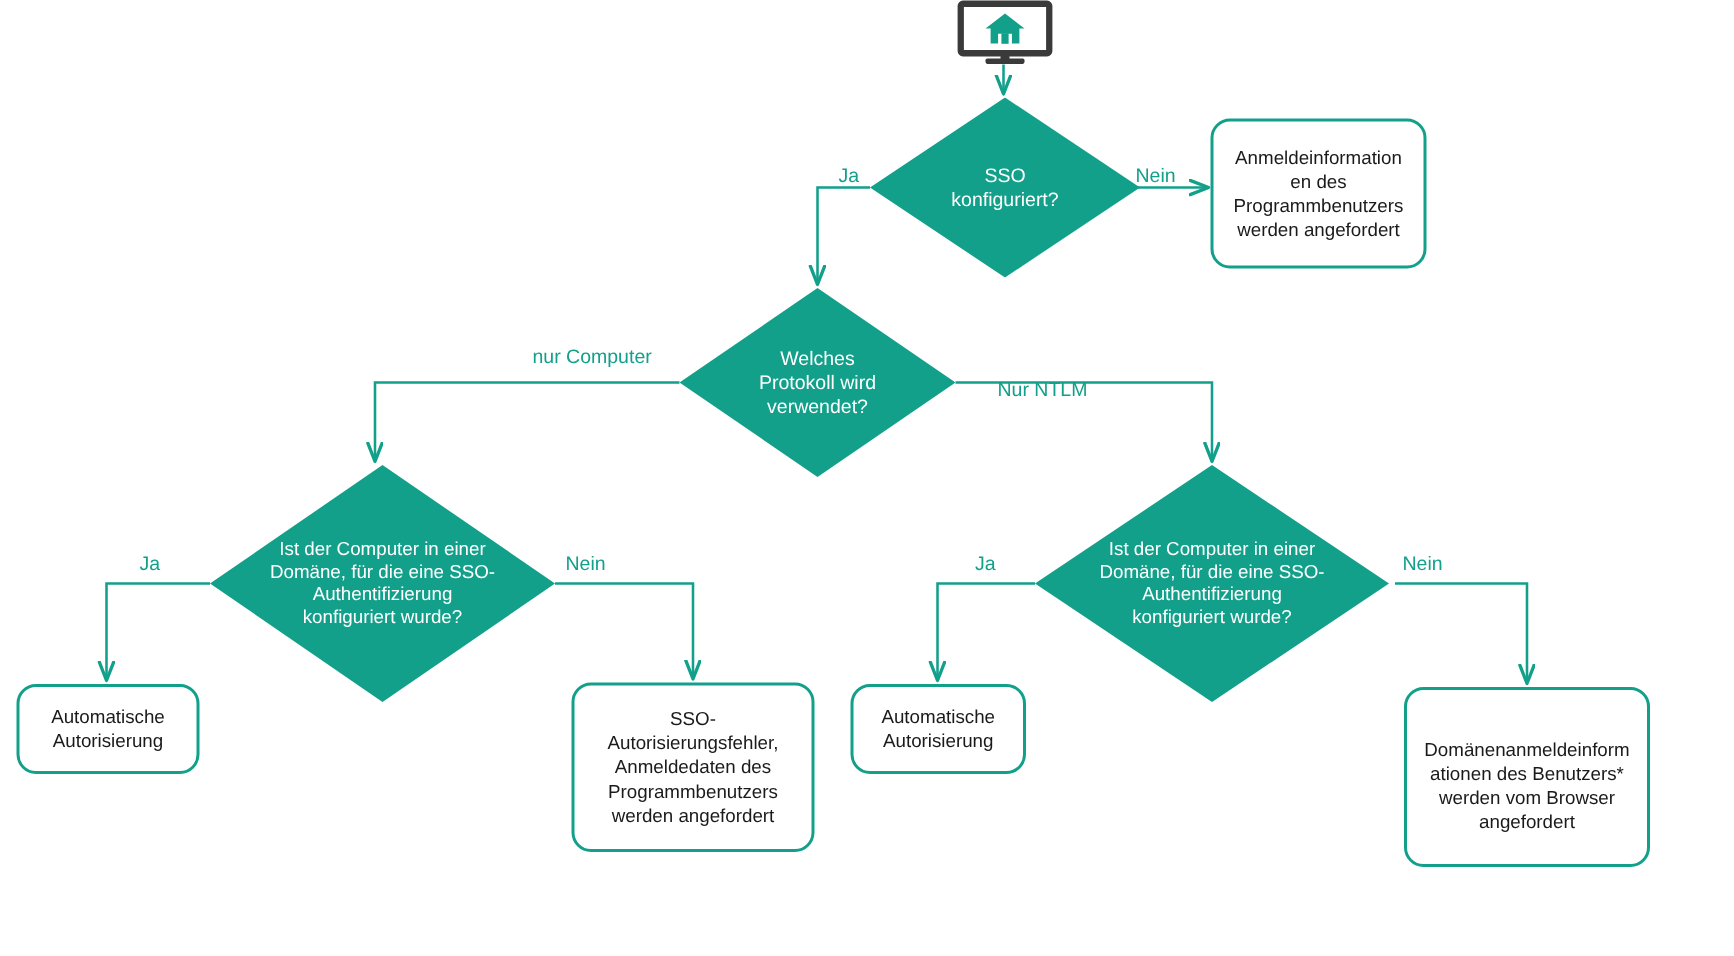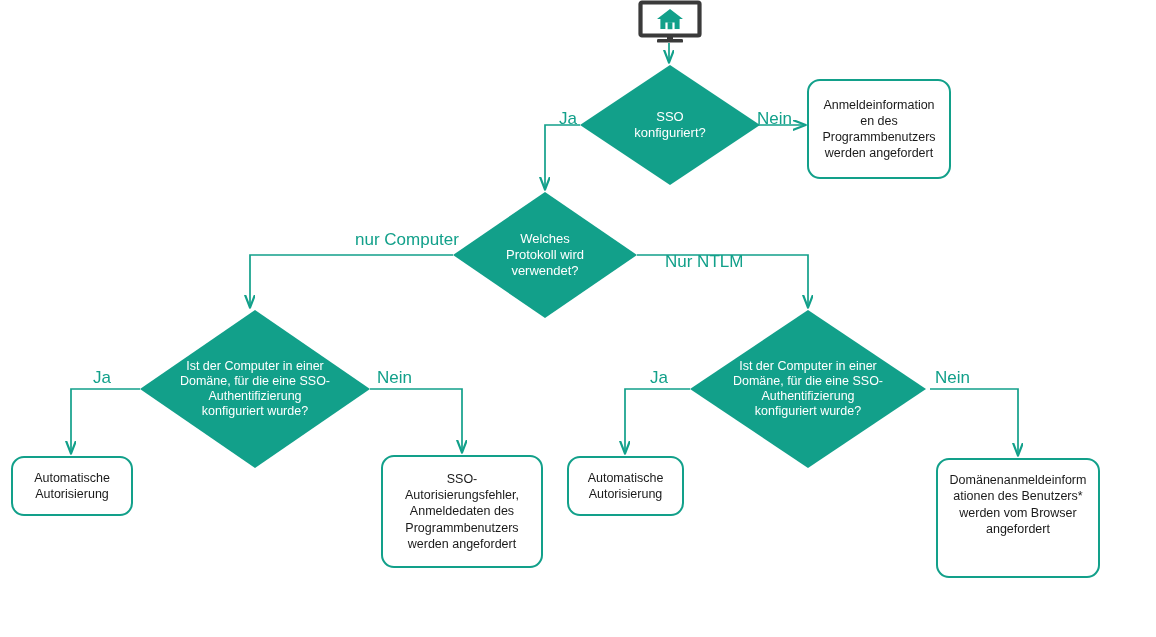--- a/index.html
+++ b/index.html
@@ -65,21 +65,21 @@
     color: #1a1a1a;
     text-align: center;
     line-height: 1.30;
     white-space: pre-line;
     padding: 0 6px;
   }
   
   .elabel {
     position: absolute;
     color: #12A08A;
-    font-size: 17px;
+    font-size: 13px;
     white-space: nowrap;
     line-height: 1;
   }
   
   .starticon {
     position: absolute;
   }
 </style>
 </head>
 <body>
@@ -177,21 +177,21 @@
 Programmbenutzers
 werden angefordert</div>
   </div>
 
   <div class="node rbox" style="left:567px; top:456px; width:117px; height:60px;">
     <div class="blabel" style="font-size:12.5px;">Automatische
 Autorisierung</div>
   </div>
 
   <div class="node rbox" style="left:936px; top:458px; width:164px; height:120px;
-              display:flex; align-items:flex-start; padding-top:12px;">
+              display:flex; align-items:center; padding-top:12px;">
     <div class="blabel" style="font-size:12.5px;">Domänenanmeldeinform
 ationen des Benutzers*
 werden vom Browser
 angefordert</div>
   </div>
 
   <span class="elabel" style="left:559px; top:110px;">Ja</span>
 
   <span class="elabel" style="left:757px; top:110px;">Nein</span>
 

